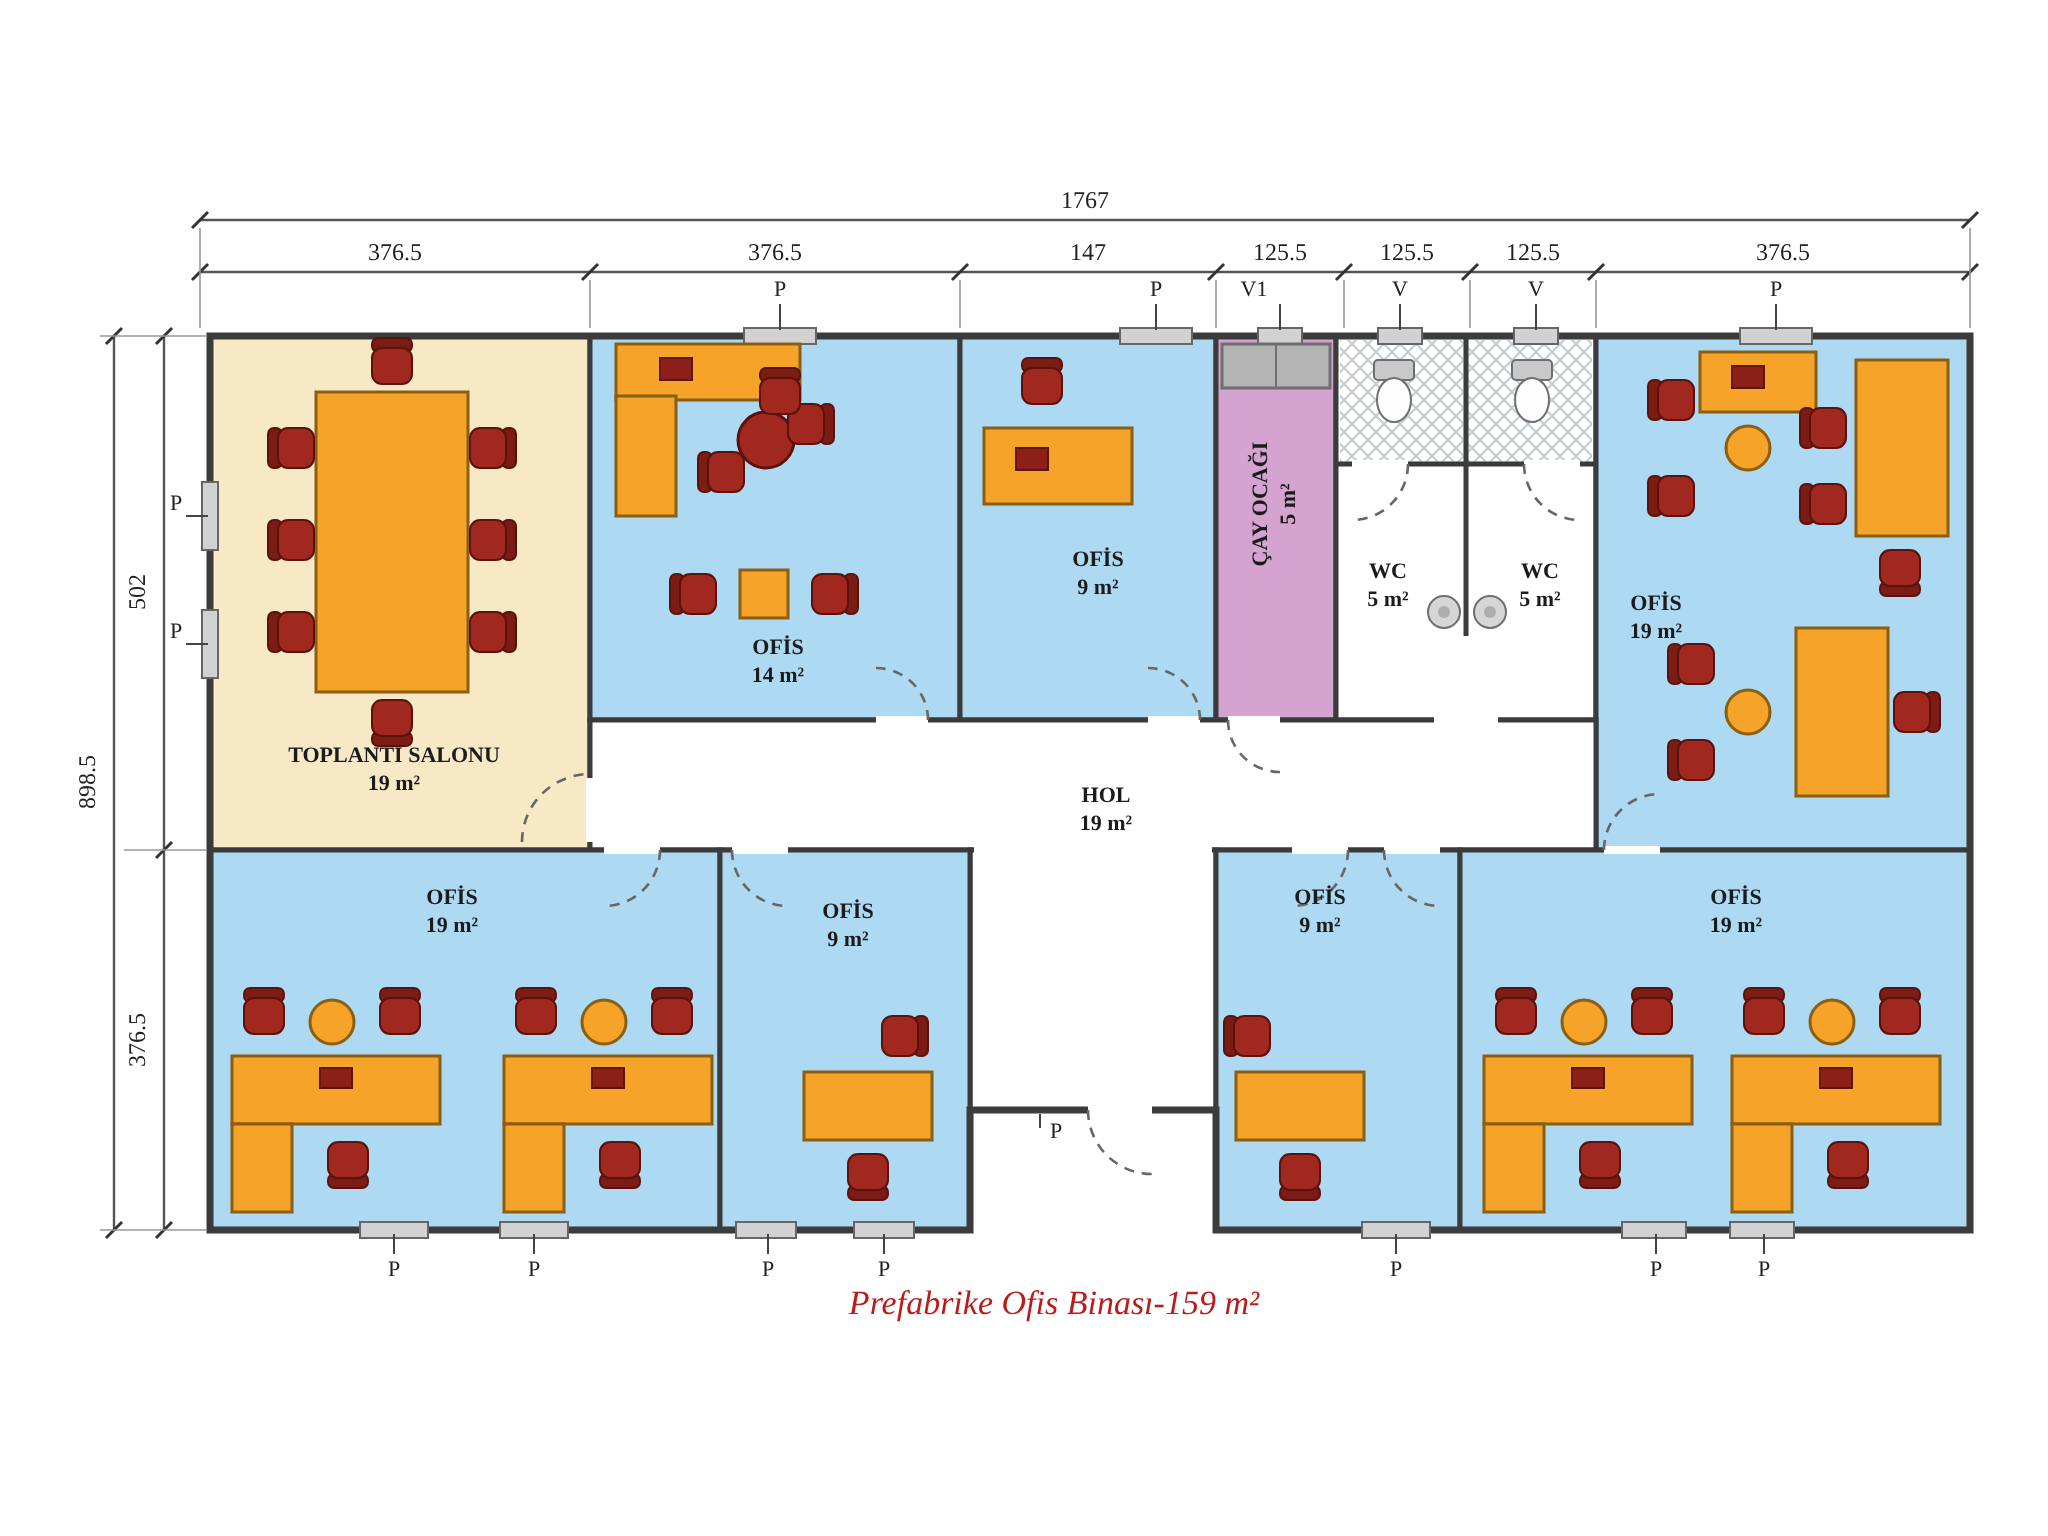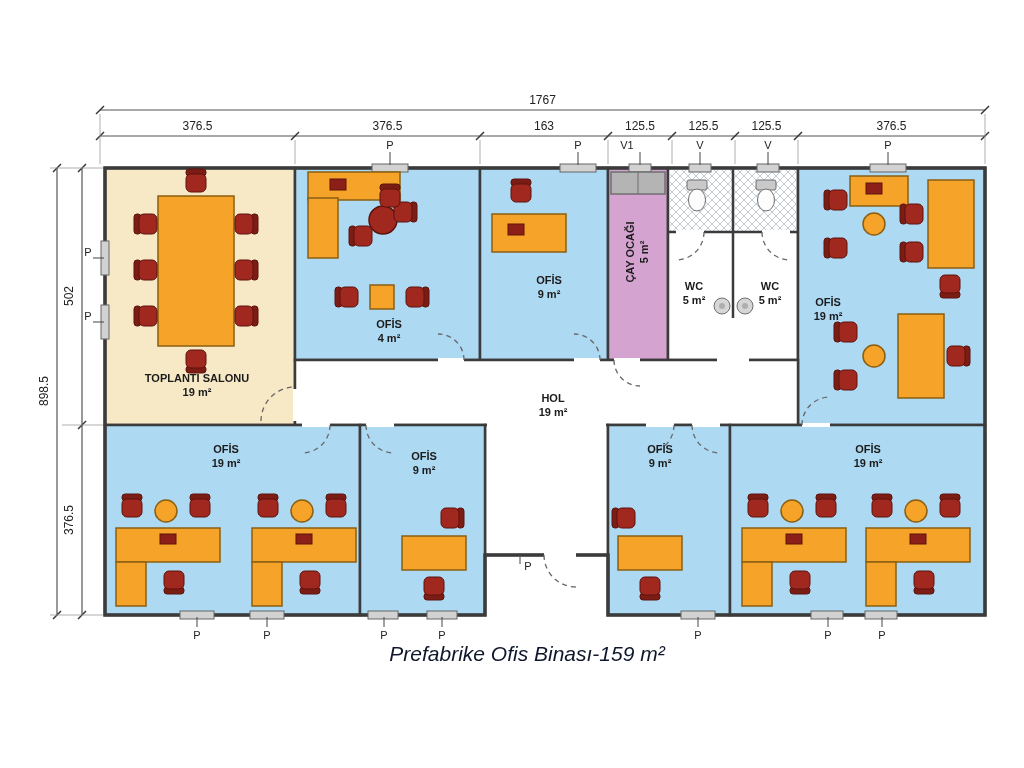--- a/index.html
+++ b/index.html
@@ -1,24 +1,24 @@
 <!DOCTYPE html>
 <html><head>
 <meta charset="utf-8">
 <style>
   html,body{margin:0;padding:0;background:#fff}
-  .canvas{position:relative;width:1024px;height:768px;background:#fff;font-family:Liberation Sans, sans-serif;overflow:hidden}
+  .canvas{position:relative;width:1024px;height:768px;background:#fff;font-family:Liberation Serif, serif;overflow:hidden}
   .plan-svg{position:absolute;left:0;top:0}
   .dim{position:absolute;font-size:12px;color:#222;text-align:center;white-space:nowrap}
   .vdim{position:absolute;font-size:12px;color:#222;transform:translate(-50%,-50%) rotate(-90deg);white-space:nowrap}
   .mk{position:absolute;font-size:11px;color:#222;transform:translateX(-50%);white-space:nowrap}
   .rl{position:absolute;font-size:11px;font-weight:700;color:#1b1b1b;text-align:center;line-height:1.25;transform:translateX(-50%);white-space:nowrap}
   .rl span{display:block}
   .rl-vert{transform:translate(-50%,-50%) rotate(-90deg)}
-  .caption{position:absolute;font-size:21px;font-style:italic;color:#0f172a;transform:translateX(-50%);white-space:nowrap}
+  .caption{position:absolute;font-size:17px;font-style:italic;color:#b91c1c;transform:translateX(-50%);white-space:nowrap}
   .wallrect{stroke:#3b3b3b;stroke-width:2.5}
   .outline{fill:none;stroke:#3b3b3b;stroke-width:3.5}
   .erase{stroke:#ffffff;stroke-width:4;stroke-linecap:butt}
   .arc{fill:none;stroke:#666;stroke-width:1.3;stroke-dasharray:5 4}
   .dl{stroke:#555;stroke-width:1.2}
   .tick{stroke:#333;stroke-width:1.5}
   .ext{stroke:#999;stroke-width:0.8}
   .mtick{stroke:#444;stroke-width:1}
   .desk{fill:#f5a329;stroke:#8a5f12;stroke-width:1.5}
   .item{fill:#8c1f17;stroke:#5f140d;stroke-width:1}
@@ -266,21 +266,21 @@
     <line class="mtick" x1="882" y1="617" x2="882" y2="627"></line>
     <line class="mtick" x1="93" y1="258" x2="104" y2="258"></line>
     <line class="mtick" x1="93" y1="322" x2="104" y2="322"></line>
     <line class="mtick" x1="520" y1="557" x2="520" y2="564"></line>
   </g>
 </svg>
 
 <div class="dim" style="left:100px;top:93px;width:885px">1767</div>
 <div class="dim" style="left:100px;top:119px;width:195px">376.5</div>
 <div class="dim" style="left:295px;top:119px;width:185px">376.5</div>
-<div class="dim" style="left:480px;top:119px;width:128px">163</div>
+<div class="dim" style="left:480px;top:119px;width:128px">147</div>
 <div class="dim" style="left:608px;top:119px;width:64px">125.5</div>
 <div class="dim" style="left:672px;top:119px;width:63px">125.5</div>
 <div class="dim" style="left:735px;top:119px;width:63px">125.5</div>
 <div class="dim" style="left:798px;top:119px;width:187px">376.5</div>
 <div class="vdim" style="left:44px;top:391px">898.5</div>
 <div class="vdim" style="left:69px;top:296px">502</div>
 <div class="vdim" style="left:69px;top:520px">376.5</div>
 
 <div class="mk" style="left:390px;top:139px">P</div>
 <div class="mk" style="left:578px;top:139px">P</div>
@@ -298,21 +298,21 @@
 <div class="mk" style="left:698px;top:629px">P</div>
 <div class="mk" style="left:828px;top:629px">P</div>
 <div class="mk" style="left:882px;top:629px">P</div>
 
 <div class="rl" style="left:197px;top:372px">
   <span>TOPLANTI SALONU</span>
   <span>19 m²</span>
 </div>
 <div class="rl" style="left:389px;top:318px">
   <span>OFİS</span>
-  <span>4 m²</span>
+  <span>14 m²</span>
 </div>
 <div class="rl" style="left:549px;top:274px">
   <span>OFİS</span>
   <span>9 m²</span>
 </div>
 <div class="rl rl-vert" style="left:638px;top:252px">
   <span>ÇAY OCAĞI</span>
   <span>5 m²</span>
 </div>
 <div class="rl" style="left:694px;top:280px">

